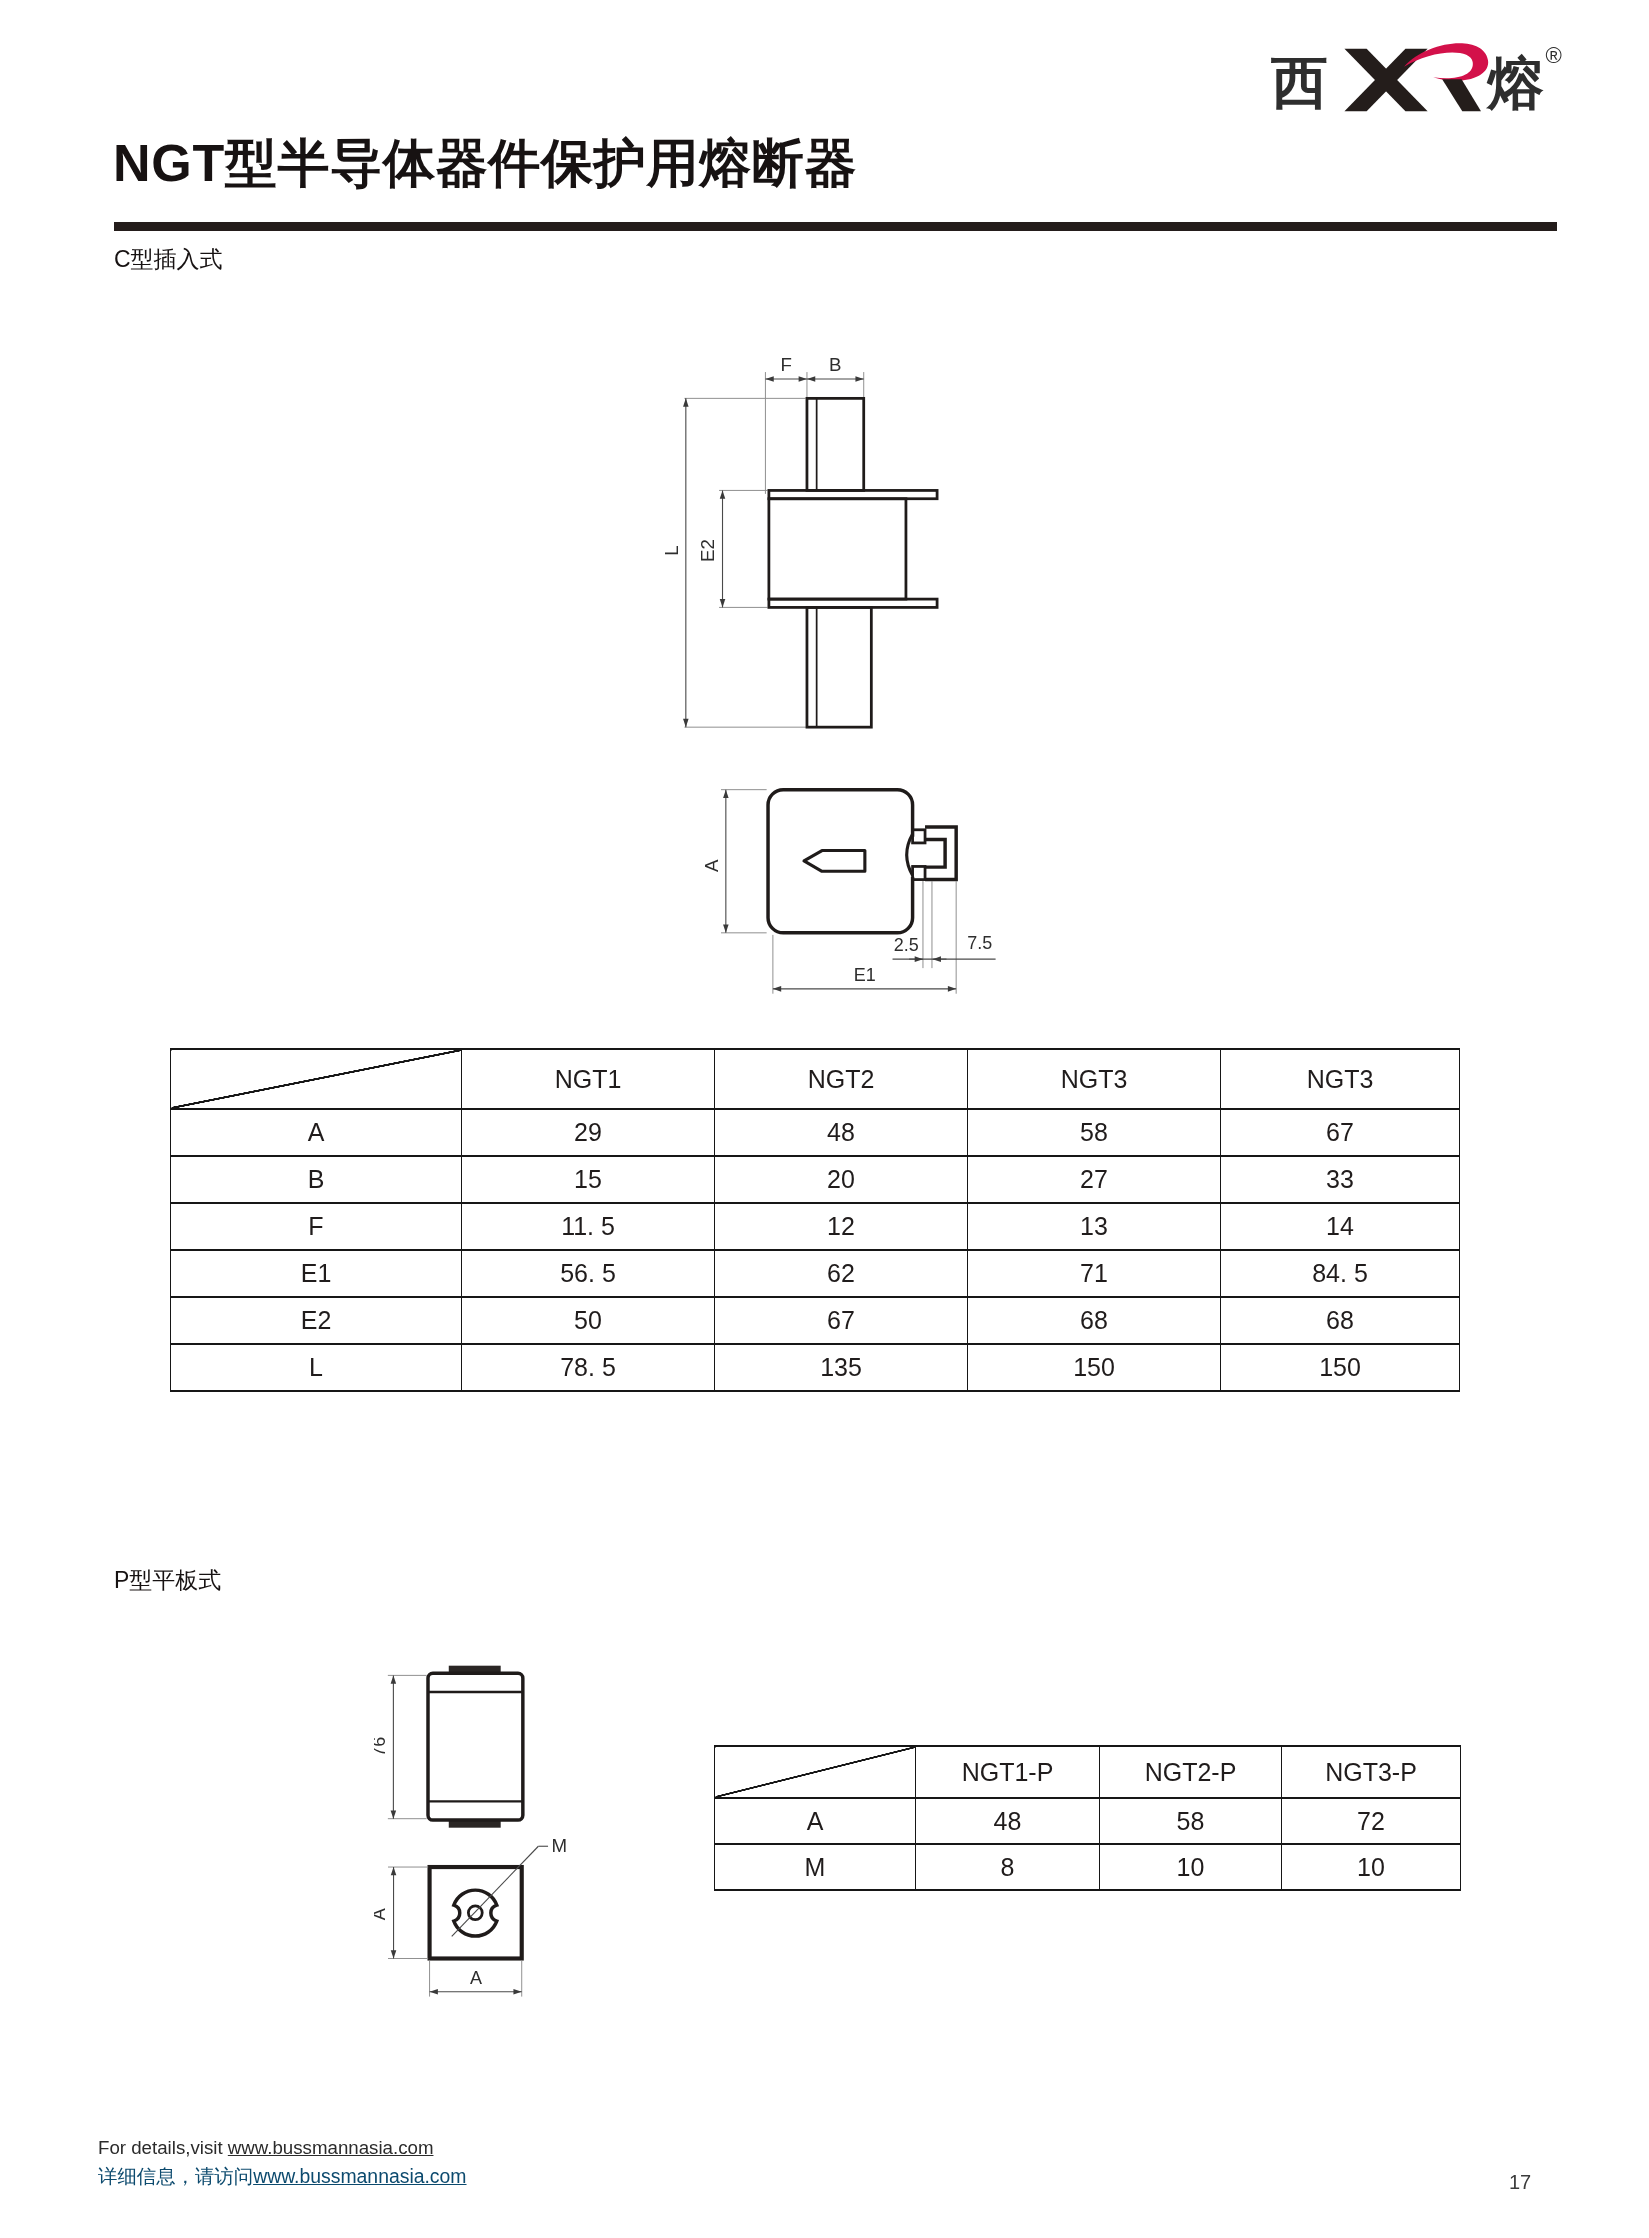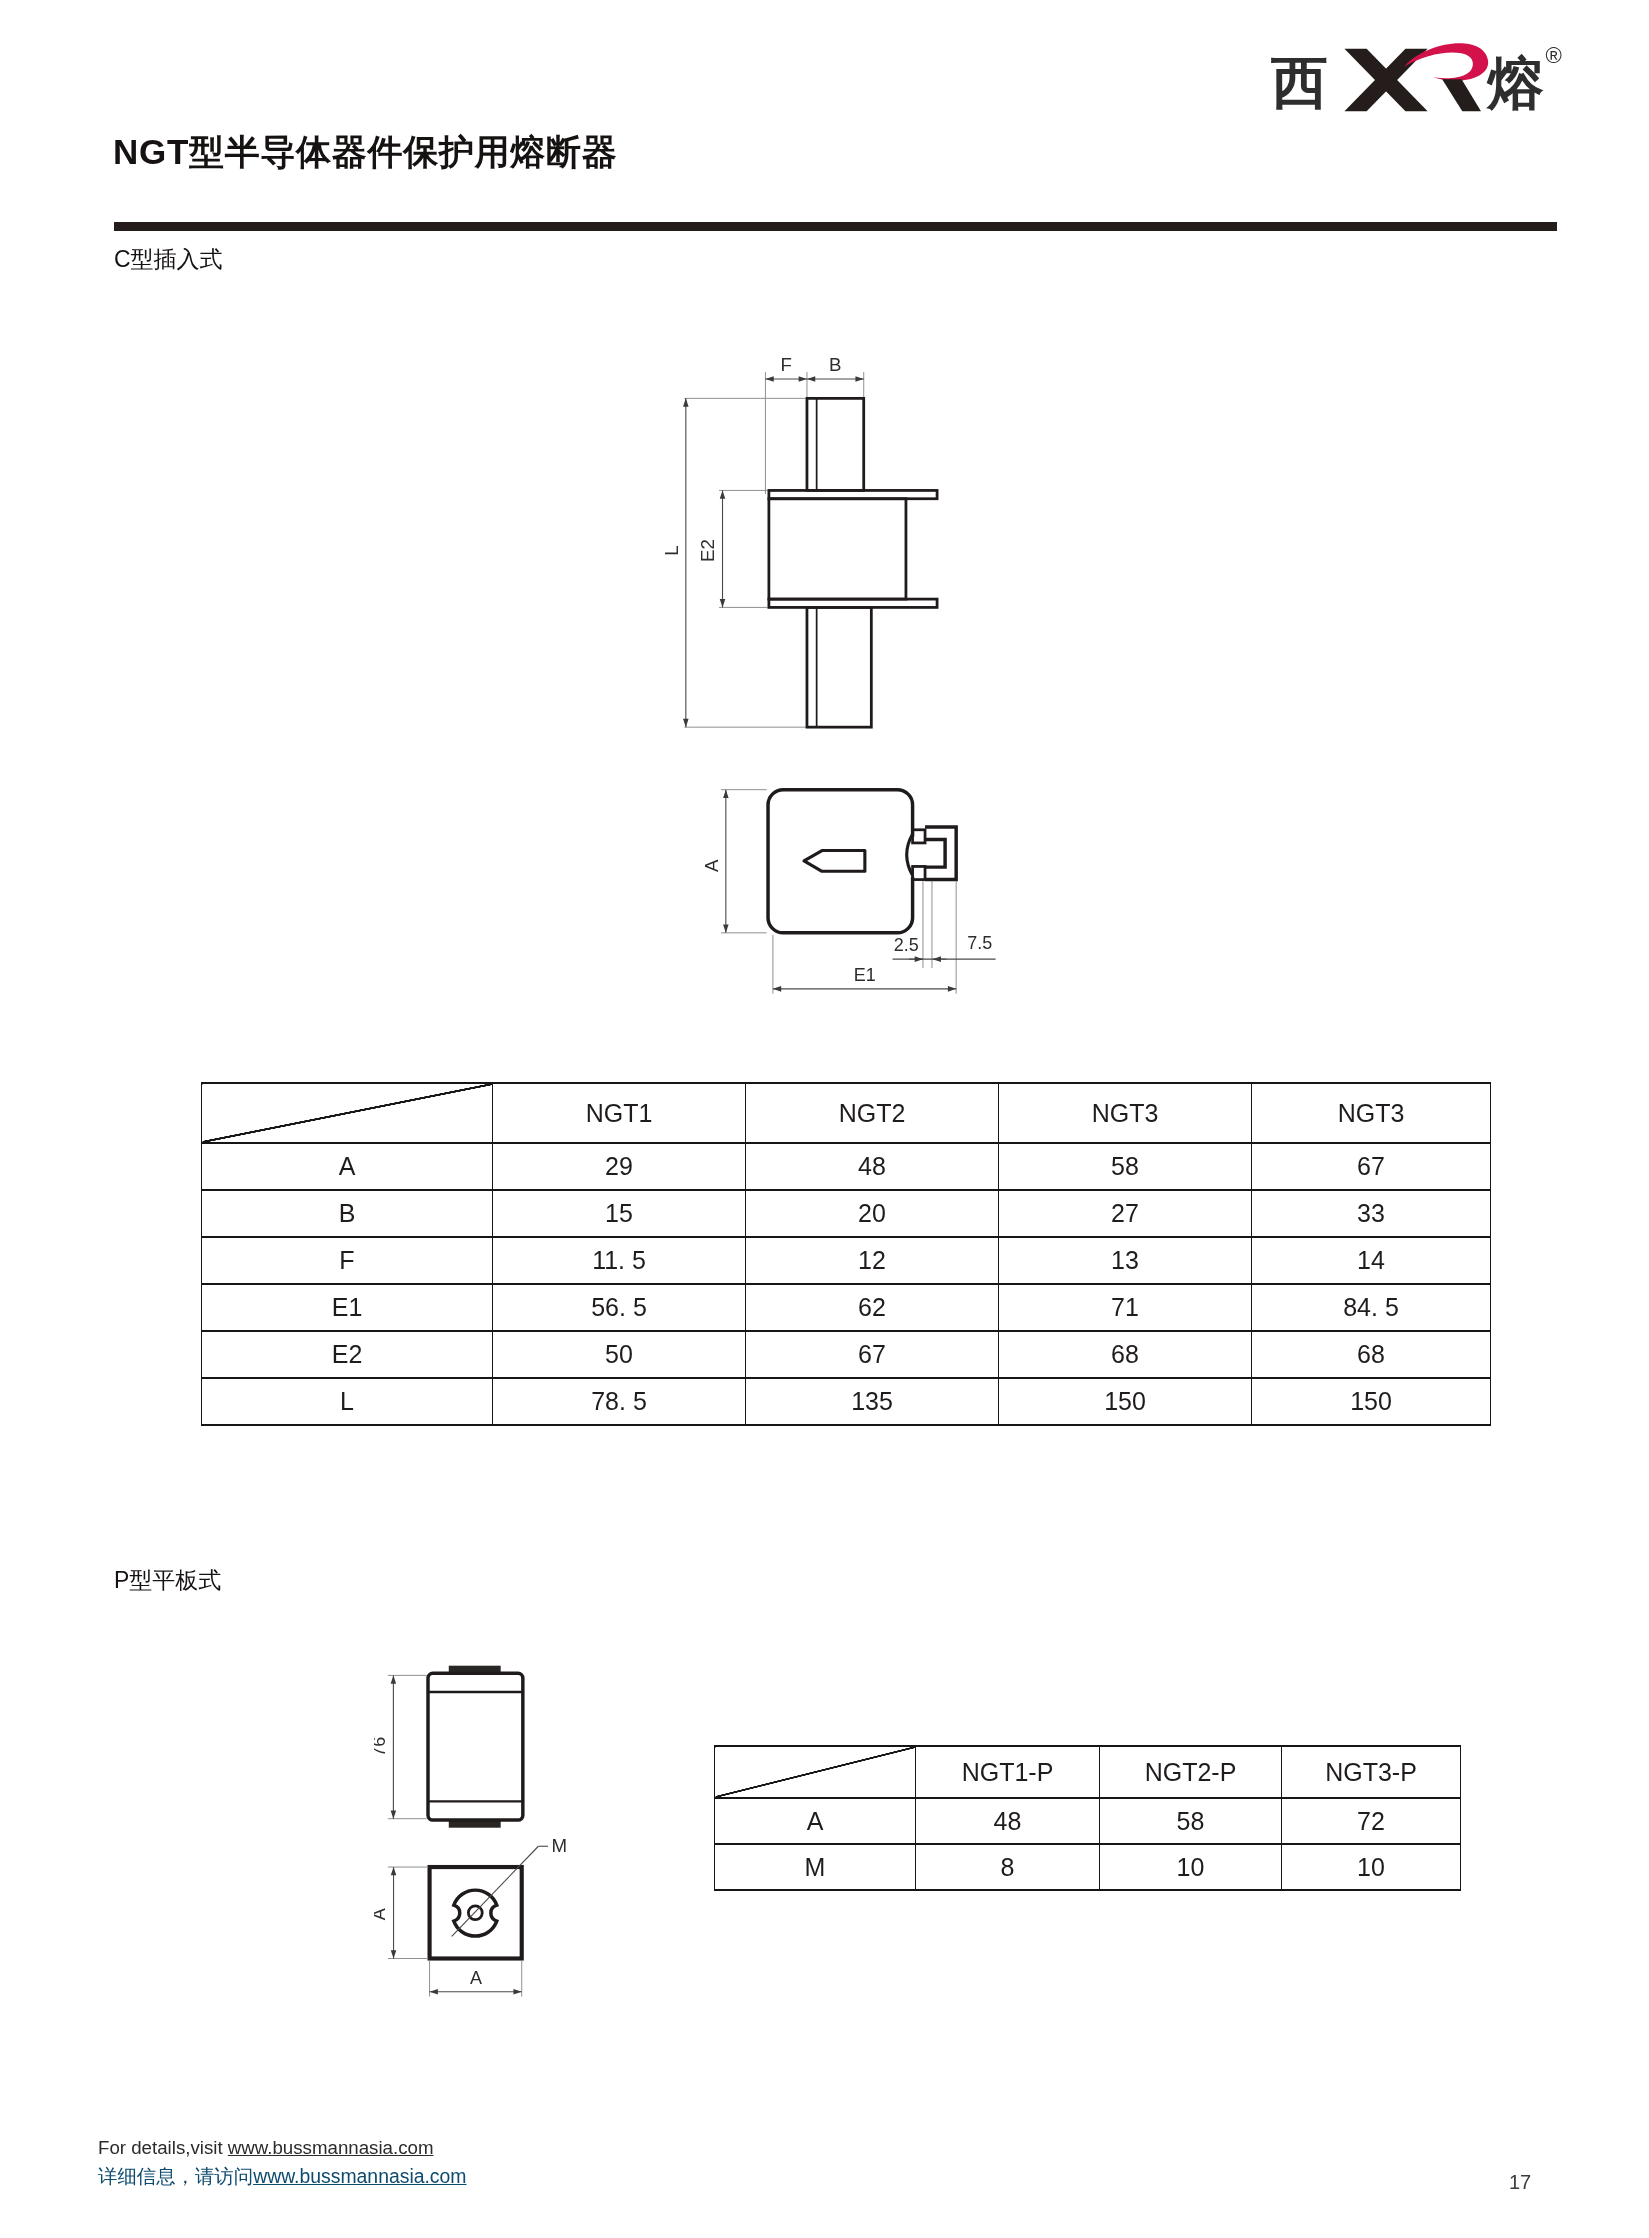--- a/index.html
+++ b/index.html
@@ -3,42 +3,42 @@
 <meta charset="utf-8">
 <style>
   html,body{margin:0;padding:0;}
   body{
     width:1650px;height:2239px;background:#ffffff;position:relative;
     font-family:"Liberation Sans", sans-serif;color:#1a1a1a;
   }
   .abs{position:absolute;}
   
   .page-title{
-    left:113px;top:129px;font-size:35px;font-weight:600;letter-spacing:0.7px;
+    left:113px;top:129px;font-size:52px;font-weight:600;letter-spacing:0.7px;
     color:#171212;white-space:nowrap;
   }
   .title-rule{left:114px;top:222px;width:1443px;height:9px;background:#241d1b;}
   .section-label{font-size:23px;color:#171212;white-space:nowrap;}
   .sec-c{left:114px;top:244px;}
   .sec-p{left:114px;top:1565px;}
   
   svg .outline{stroke:#1f1b1a;fill:none;}
   svg .dim{stroke:#4a4a4a;stroke-width:1.6;fill:none;}
   svg .ext{stroke:#8c8c8c;stroke-width:1.4;fill:none;}
   svg text{font-family:"Liberation Sans", sans-serif;fill:#2e2e2e;}
   
   table{border-collapse:collapse;table-layout:fixed;background:#fff;}
   .spec-table{position:absolute;}
   .spec-table th,.spec-table td{
     border-left:1.4px solid #161616;border-right:1.4px solid #161616;
     border-top:2.1px solid #161616;border-bottom:2.1px solid #161616;
     text-align:center;vertical-align:middle;font-weight:normal;
     font-size:25px;color:#201c1c;padding:0;
   }
-  #table-c{left:170px;top:1082px;width:1289px;margin-left:31px;}
+  #table-c{left:170px;top:1048px;width:1289px;}
   #table-c th{height:58px;}
   #table-c td{height:45px;}
   #table-p{left:714px;top:1745px;width:745px;}
   #table-p th{height:50px;}
   #table-p td{height:44px;}
   .diag{
     background:linear-gradient(to bottom right,
       transparent calc(50% - 1px), #161616 calc(50% - 1px),
       #161616 calc(50% + 1px), transparent calc(50% + 1px));
   }

